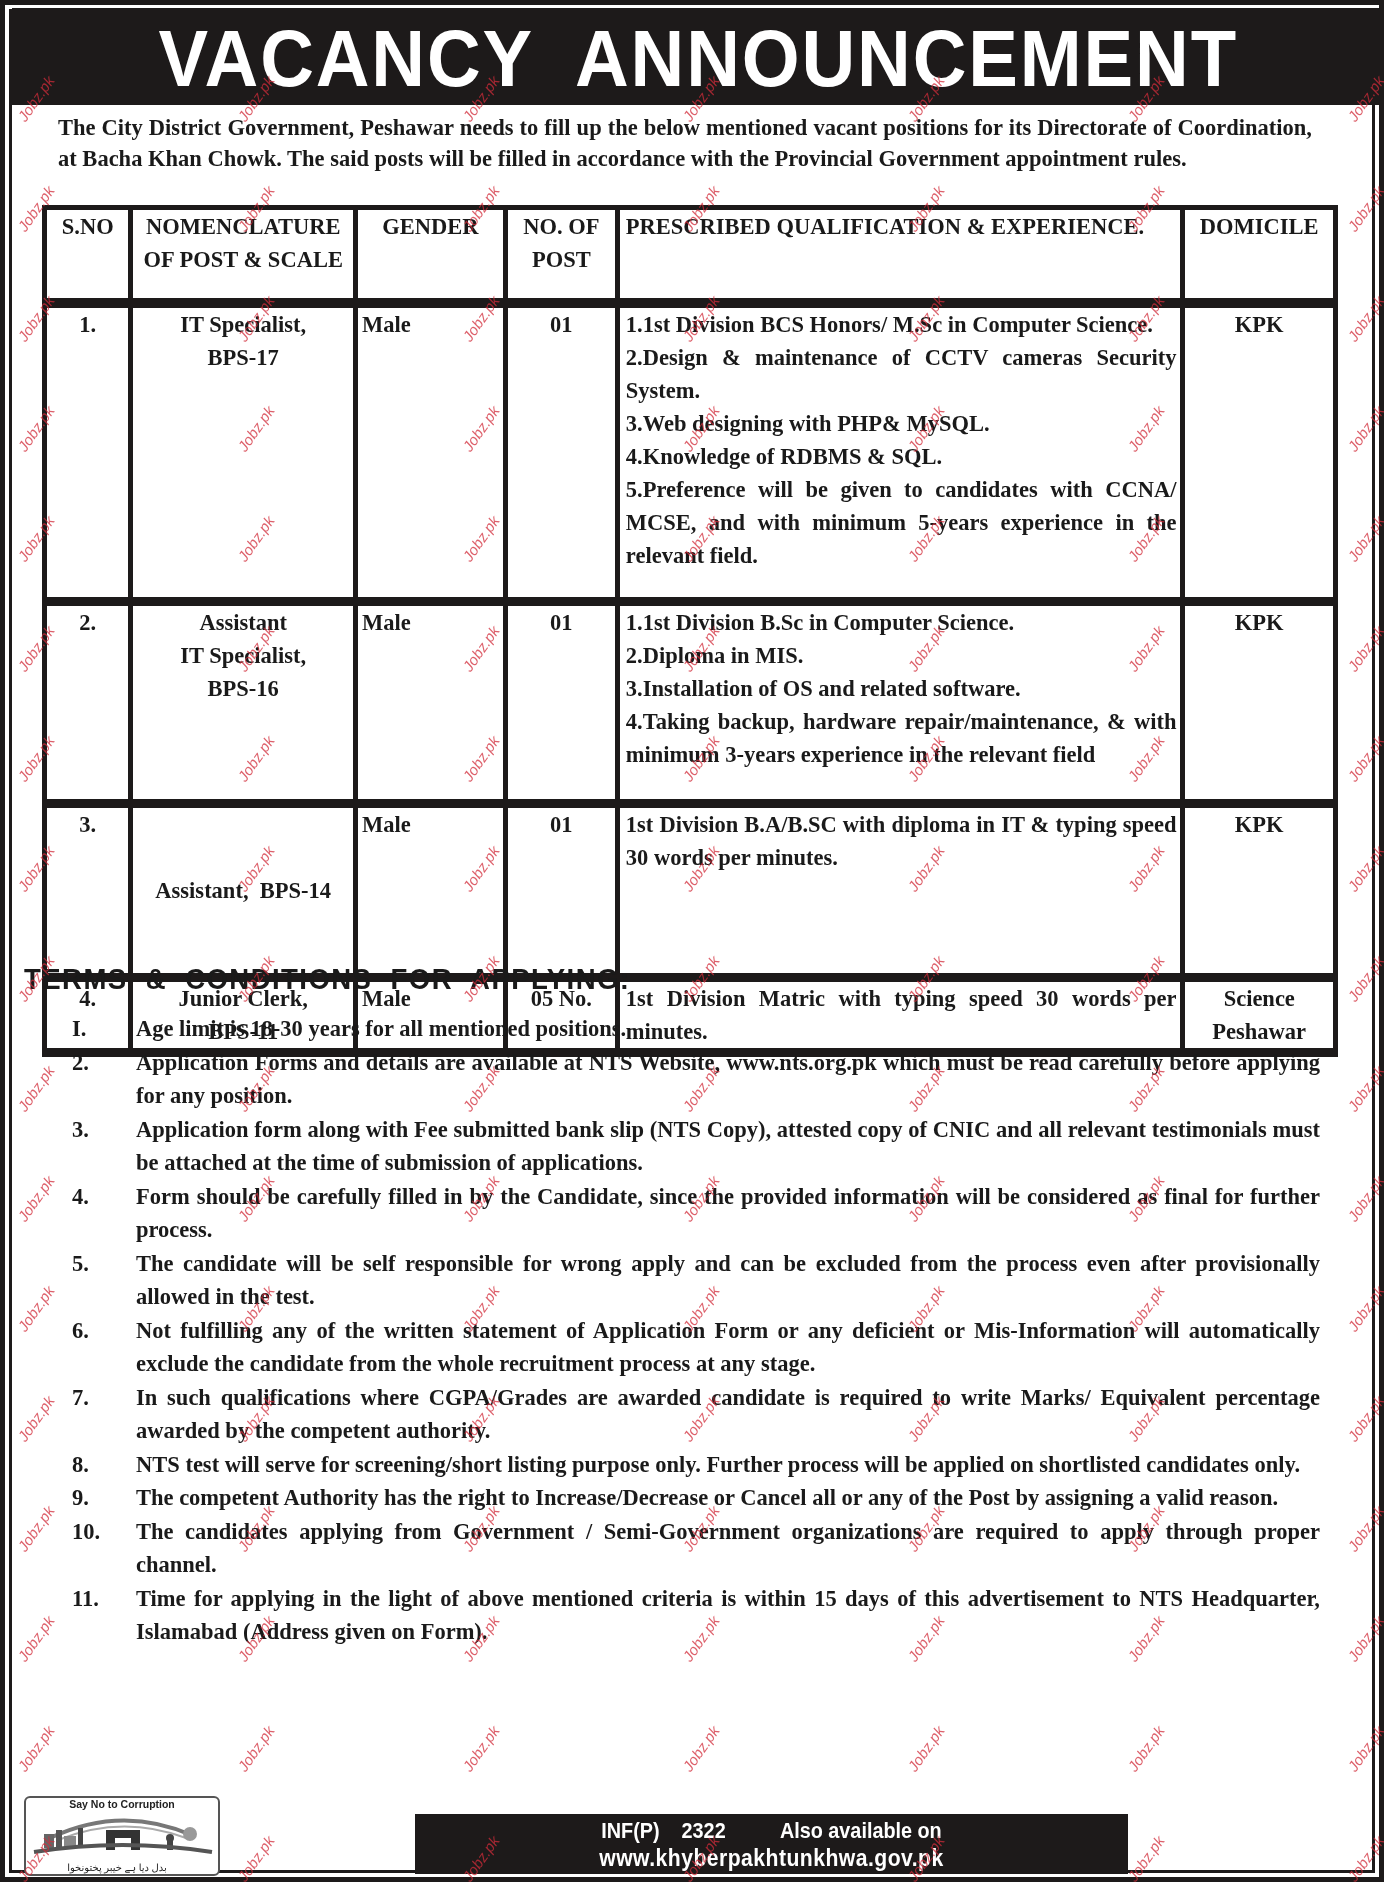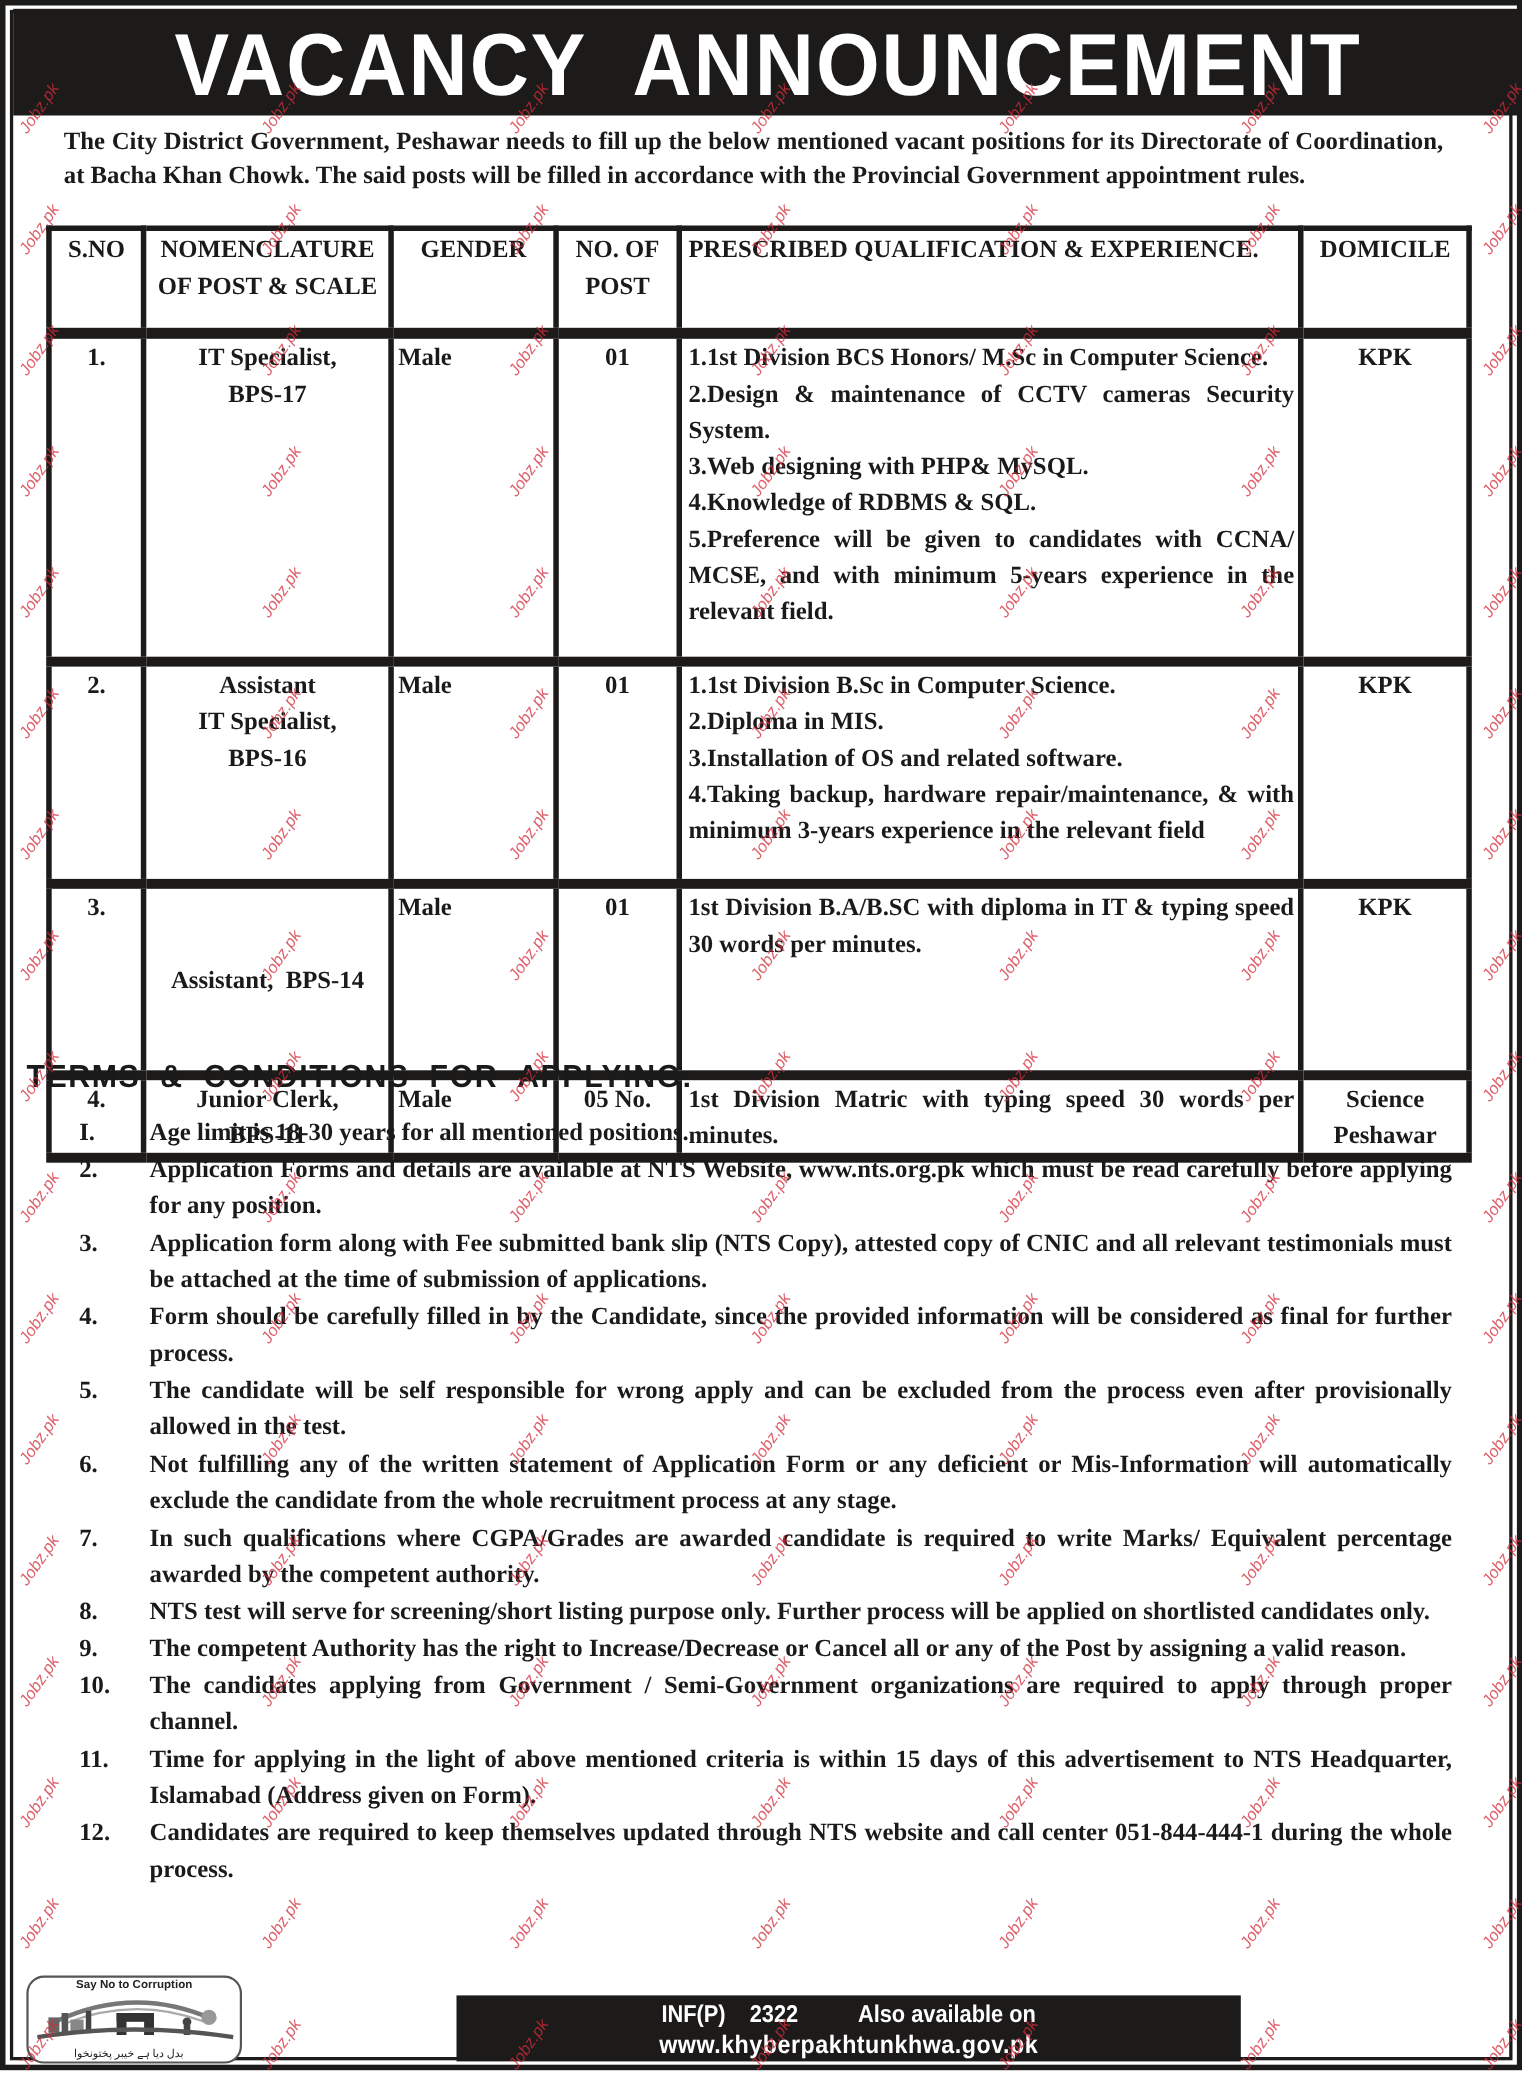--- a/index.html
+++ b/index.html
@@ -26,21 +26,21 @@
   .c-dom { width: 140px; text-align: center; }
   .qual-line { display: block; text-align: justify; text-align-last: left; }
 
   .terms-heading { position: absolute; left: 24px; top: 963px; font-family: "Liberation Sans", "DejaVu Sans", sans-serif; font-weight: bold; font-size: 29px; letter-spacing: 1.5px; transform: scaleX(0.95); transform-origin: left; white-space: pre; }
 
   .terms-list { position: absolute; left: 60px; top: 1012px; width: 1260px; margin: 0; padding: 0; list-style: none; font-weight: bold; font-size: 22.5px; line-height: 33.5px; }
   .term { display: flex; align-items: flex-start; }
   .term-num { width: 76px; flex: none; padding-left: 12px; box-sizing: border-box; }
   .term-text { flex: 1; text-align: justify; }
 
-  .footer-logo { position: absolute; left: 24px; top: 1796px; width: 192px; height: 76px; border: 2px solid #555; border-radius: 16px; background: #fff; overflow: hidden; }
+  .footer-logo { position: absolute; left: 24px; top: 1796px; width: 192px; height: 76px; border: 2px solid #555; border-radius: 6px; background: #fff; overflow: hidden; }
   .logo-caption { position: absolute; left: 0; right: 0; top: 0; text-align: center; font-family: "Liberation Sans", "DejaVu Sans", sans-serif; font-weight: bold; font-size: 10.5px; color: #222; }
   .logo-art { position: absolute; left: 4px; top: 12px; width: 184px; height: 48px; }
   .logo-urdu { position: absolute; left: 0; right: 10px; bottom: 1px; text-align: center; font-size: 10px; color: #222; direction: rtl; }
 
   .footer-box { position: absolute; left: 415px; top: 1814px; width: 713px; height: 60px; background: #1d1a1a; color: #fff; font-family: "Liberation Sans", "DejaVu Sans", sans-serif; font-weight: bold; text-align: center; }
   .footer-line1 { font-size: 22px; line-height: 28px; margin-top: 3px; white-space: pre; transform: scaleX(0.9); }
   .footer-line2 { font-size: 23px; line-height: 27px; letter-spacing: 0.5px; transform: scaleX(0.92); }
 
   .watermark { position: absolute; color: #d22c3a; font-family: "Liberation Sans", "DejaVu Sans", sans-serif; font-size: 15px; font-style: italic; transform: rotate(-55deg); opacity: 0.75; pointer-events: none; white-space: nowrap; }
 </style>
@@ -173,24 +173,20 @@
       <span class="term-num">9.</span>
       <span class="term-text">The competent Authority has the right to Increase/Decrease or Cancel all or any of the Post by assigning a valid reason.</span>
     </li>
   <li class="term">
       <span class="term-num">10.</span>
       <span class="term-text">The candidates applying from Government / Semi-Government organizations are required to apply through proper channel.</span>
     </li>
   <li class="term">
       <span class="term-num">11.</span>
       <span class="term-text">Time for applying in the light of above mentioned criteria is within 15 days of this advertisement to NTS Headquarter, Islamabad (Address given on Form).</span>
-    </li>
-  <li class="term">
-      <span class="term-num">12.</span>
-      <span class="term-text">Candidates are required to keep themselves updated through NTS website and call center 051-844-444-1 during the whole process.</span>
     </li>
 </ol>
 
 <div class="footer-logo">
   <div class="logo-caption">Say No to Corruption</div>
   <svg class="logo-art" viewBox="0 0 184 48">
     <path d="M20 28 Q92 -6 164 26" fill="none" stroke="#777" stroke-width="4"></path>
     <path d="M28 30 Q92 4 156 28" fill="none" stroke="#aaa" stroke-width="2"></path>
     <rect x="14" y="24" width="10" height="14" fill="#666"></rect>
     <rect x="26" y="20" width="6" height="18" fill="#555"></rect>

